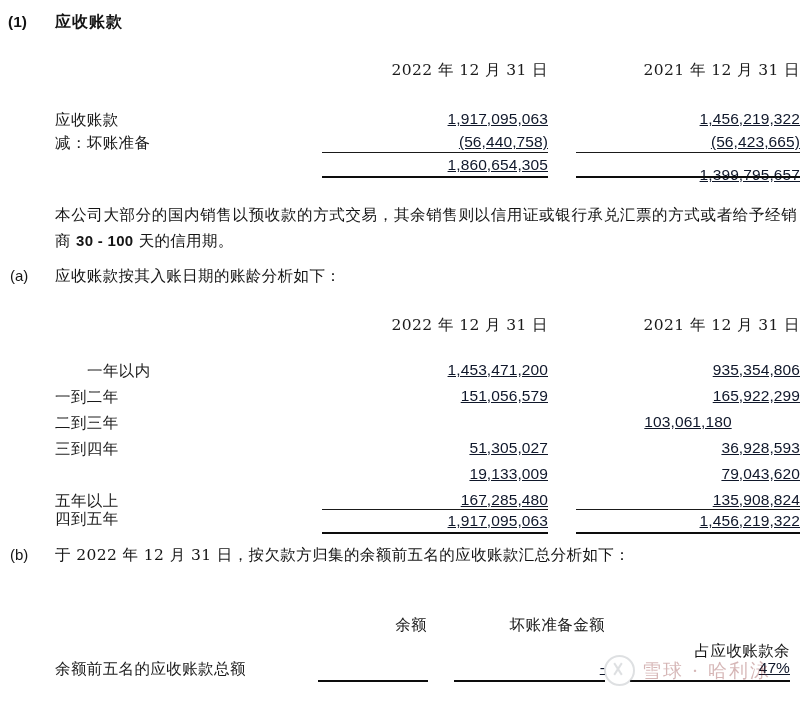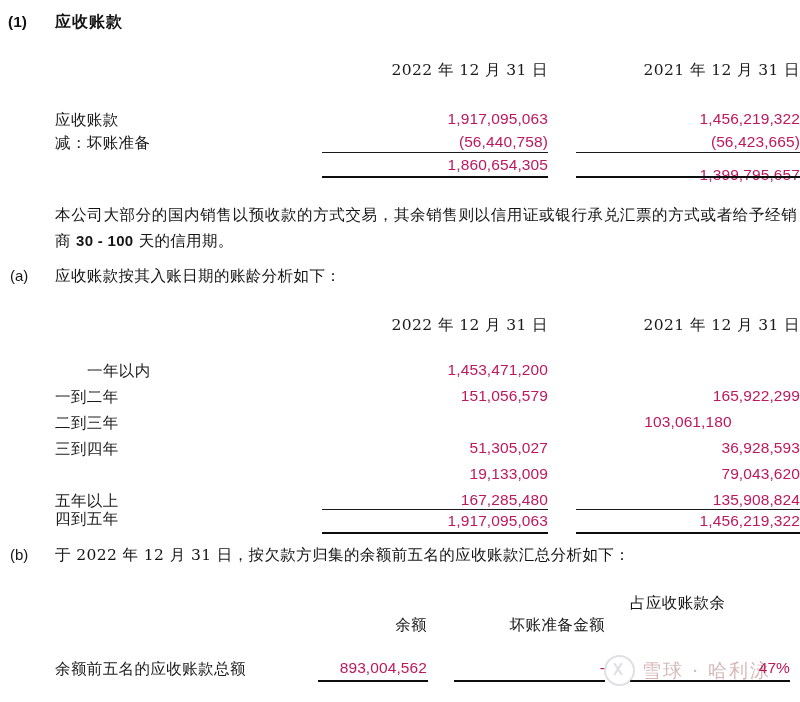--- a/index.html
+++ b/index.html
@@ -25,22 +25,23 @@
     font-family: "DejaVu Serif", "Liberation Serif", serif;
     font-size: 15.5px;
     letter-spacing: 0.4px;
     color: #1a1a1a;
     white-space: nowrap;
   }
   .num {
     font-family: "Liberation Sans", "DejaVu Sans", sans-serif;
     font-size: 15.5px;
     letter-spacing: 0.1px;
-    color: #be185d;
-    white-space: nowrap;
+    color: #0f172a;
+    white-space: nowrap;
+    text-decoration: underline;
   }
 
   
   .sec-head {
     position: absolute;
     left: 8px;
     top: 12px;
     display: flex;
     align-items: baseline;
   }
@@ -119,25 +120,27 @@
   }
   .rule-thick {
     position: absolute;
     height: 0;
     border-top: 2.6px solid #0d0d0d;
   }
 
   
   .hdr2 {
     position: absolute;
+    text-align: right;
     font-family: Liberation Sans, sans-serif;
     font-size: 15.5px;
     line-height: 25px;
     letter-spacing: 0.4px;
     white-space: nowrap;
+    margin-top: 48px;
   }
 
   
   .watermark {
     position: absolute;
     left: 604px;
     top: 655px;
     display: flex;
     align-items: center;
     gap: 7px;
@@ -209,20 +212,21 @@
   <div class="sub" style="top:266px;">
     <span class="idx">(a)</span>
     <span class="txt">应收账款按其入账日期的账龄分析如下：</span>
   </div>
 
   <div class="cell c1 cn" style="top:315px;">2022 年 12 月 31 日</div>
   <div class="cell c2 cn" style="top:315px;">2021 年 12 月 31 日</div>
 
   <div class="lbl cn" style="top:361px;margin-left:32px;">一年以内</div>
   <div class="cell c1 num" style="top:361px;">1,453,471,200</div>
+  <div class="cell c2 num" style="top:361px;">935,354,806</div>
 
   <div class="lbl cn" style="top:387px;">一到二年</div>
   <div class="cell c1 num" style="top:387px;">151,056,579</div>
   <div class="cell c2 num" style="top:387px;">165,922,299</div>
 
   <div class="lbl cn" style="top:413px;">二到三年</div>
   <div class="cell c2 num" style="top:413px;text-align:center;">103,061,180</div>
 
   <div class="lbl cn" style="top:439px;">三到四年</div>
   <div class="cell c1 num" style="top:439px;">51,305,027</div>
@@ -250,21 +254,20 @@
     <span class="txt">于 2022 年 12 月 31 日，按欠款方归集的余额前五名的应收账款汇总分析如下：</span>
   </div>
 
   <div class="cell b2 cn" style="top:615px;">坏账准备金额</div>
   <div class="cell b1 cn" style="top:615px;">余额</div>
   <div class="hdr2 b3" style="top:590px;">
     <div>占应收账款余</div>
   </div>
 
   <div class="lbl cn" style="top:659px;">余额前五名的应收账款总额</div>
-  <div class="cell b1 num" style="top:659px;">893,004,562</div>
   <div class="cell b2 num" style="top:659px;">-</div>
   <div class="cell b3 num" style="top:659px;">47%</div>
 
   <div class="rule-thick" style="left:318px; width:110px; top:680px;"></div>
   <div class="rule-thick" style="left:454px; width:151px; top:680px;"></div>
   <div class="rule-thick" style="left:630px; width:160px; top:680px;"></div>
 
   <div class="watermark">
     <span class="logo"></span>
     <span class="wtext">雪球 · 哈利泳</span>

